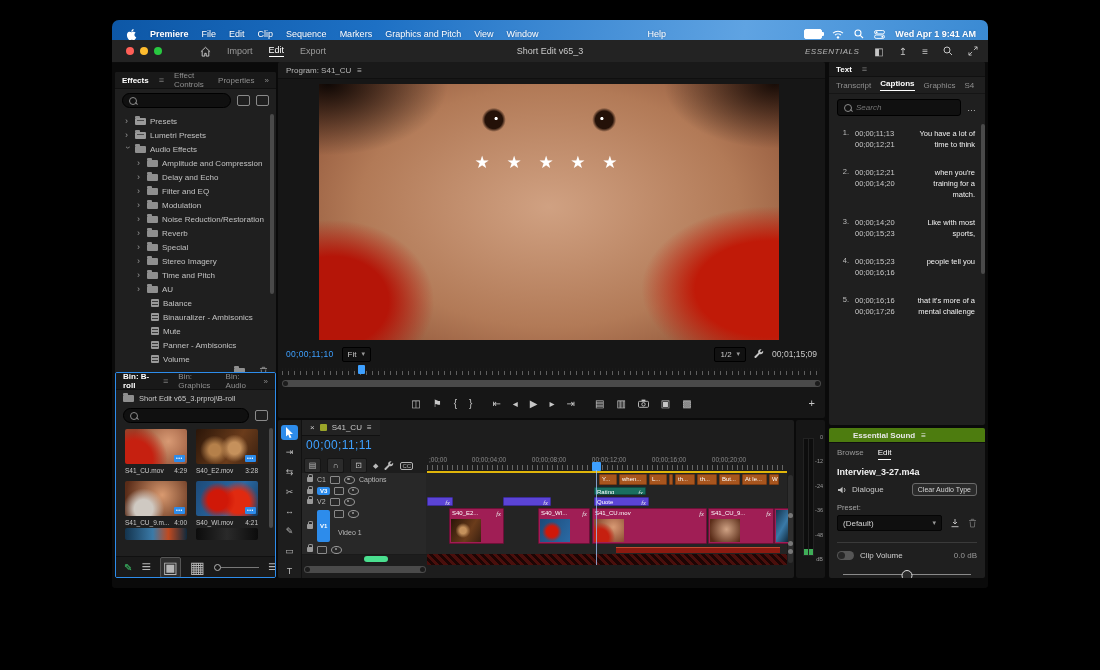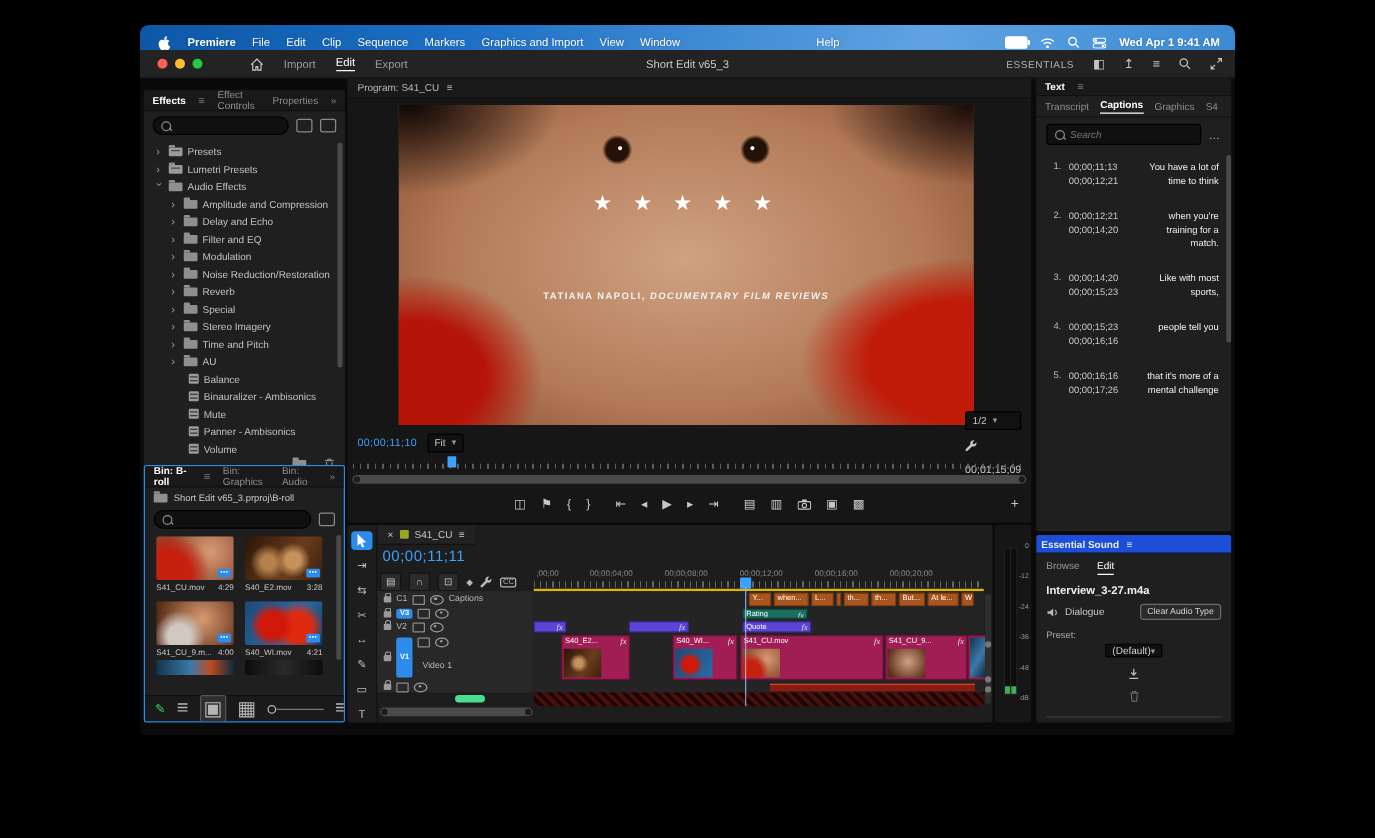--- a/index.html
+++ b/index.html
@@ -19,21 +19,21 @@
   .window{position:absolute;left:0;top:20px;right:0;bottom:0;background:#0a0a0a;}
   .titlebar{position:absolute;left:0;top:0;width:100%;height:22px;background:#232323;border-bottom:1px solid #0c0c0c;}
   .tl{position:absolute;top:7px;width:8px;height:8px;border-radius:50%;}
   .tl.r{left:14px;background:#ff5f57}.tl.y{left:28px;background:#febc2e}.tl.g{left:42px;background:#28c840}
   .tb-nav{position:absolute;left:88px;top:0;height:22px;display:flex;align-items:center;gap:16px;color:#9c9c9c;font-size:9px;}
   .tb-nav .home{font-size:11px;color:#cfcfcf;}
   .tb-nav .nav.active{color:#fff;border-bottom:1px solid #fff;padding-bottom:1px;}
   .tb-title{position:absolute;left:0;right:0;top:0;height:22px;display:flex;align-items:center;justify-content:center;
     color:#c9c9c9;font-size:9px;pointer-events:none;}
   .tb-right{position:absolute;right:10px;top:0;height:22px;display:flex;align-items:center;gap:15px;color:#bdbdbd;}
-  .tb-right .ws{font-size:8px;letter-spacing:.5px;color:#b5b5b5;}
+  .tb-right .ws{font-size:8px;letter-spacing:.5px;color:#b5b5b5;font-style:italic;}
   .tb-right .gly{font-size:10px;color:#c5c5c5;}
   
   .panel{position:absolute;background:#1f1f1f;border-radius:2px;overflow:hidden;}
   .ptabs{display:flex;align-items:center;gap:10px;height:16px;background:#191919;color:#8f8f8f;font-size:8px;
     padding:0 7px;border-bottom:1px solid #101010;}
   .ptabs .active{color:#fff;font-weight:bold;}
   .ptabs .menu-g{color:#777;font-size:9px;}
   .ptabs .ovf{margin-left:auto;color:#8a8a8a;}
   .srch{display:flex;align-items:center;gap:4px;background:#101010;border:1px solid #000;border-radius:8px;height:13px;padding:0 6px;}
   .mag{width:6px;height:6px;border:1px solid #8a8a8a;border-radius:50%;position:relative;flex:0 0 auto;}
@@ -101,21 +101,21 @@
   .ovl{position:absolute;left:0;right:0;text-align:center;color:#fff;}
   .ovl.stars{top:68px;font-size:17px;letter-spacing:6px;}
   .ovl.quote{top:92px;font-size:31px;font-weight:400;letter-spacing:0;}
   .ovl.attr{top:148px;font-size:7.5px;font-weight:bold;letter-spacing:1.2px;color:#f2f2f2;}
   .ovl.attr .it{font-style:italic;}
   .pm-ctl{position:absolute;left:0;right:0;top:284px;height:16px;display:flex;align-items:center;gap:8px;padding:0 8px;font-size:8.5px;}
   .tc-blue{color:#3ea0ff;letter-spacing:.3px;}
   .dd{display:flex;align-items:center;gap:5px;background:#111;border:1px solid #000;border-radius:2px;height:13px;
     padding:0 5px;color:#c9c9c9;font-size:8px;}
   .dd .car{font-size:7px;color:#999;}
-  .pm-ctl .right{margin-left:auto;display:flex;gap:8px;color:#c9c9c9;flex-direction:column;}
+  .pm-ctl .right{margin-left:auto;display:flex;align-items:center;gap:8px;color:#c9c9c9;}
   .pm-ruler{position:absolute;left:4px;right:4px;top:306px;height:7px;
     background:repeating-linear-gradient(90deg,#5e5e5e 0 1px,rgba(0,0,0,0) 1px 6px);}
   .pm-ruler::before{content:"";position:absolute;left:0;right:0;top:0;height:3px;
     background:repeating-linear-gradient(90deg,#191919 0 1px,rgba(0,0,0,0) 1px 3px);}
   .pm-ph{position:absolute;left:80px;top:303px;width:7px;height:9px;background:#3ea0ff;border-radius:1px;}
   .pm-scroll{position:absolute;left:4px;right:4px;top:318px;height:7px;background:#4a4a4a;border-radius:4px;}
   .pm-scroll i{position:absolute;top:1px;width:5px;height:5px;border-radius:50%;background:#1c1c1c;}
   .pm-scroll i.l{left:1px}.pm-scroll i.rr{right:1px}
   .transport{position:absolute;left:0;right:0;top:331px;height:20px;display:flex;align-items:center;justify-content:center;
     gap:12px;color:#c6c6c6;font-size:10px;}
@@ -186,28 +186,28 @@
   .tp-search .srch{flex:1;height:15px;border-radius:3px;}
   .tp-search .dots{color:#bbb;font-size:9px;letter-spacing:1px;}
   .caplist{position:relative;padding:8px 10px 0 6px;}
   .caprow{display:grid;grid-template-columns:14px 52px auto;gap:6px;margin-bottom:17px;font-size:7.5px;}
   .caprow .num{color:#bdbdbd;text-align:right;}
   .caprow .tcs{color:#c9c9c9;line-height:11px;}
   .caprow .txt{color:#f0f0f0;line-height:11px;text-align:right;}
   
   #esp{left:717px;top:388px;width:156px;height:150px;}
   .es-head{height:14px;display:flex;align-items:center;gap:6px;color:#e8e8e8;font-size:8px;font-weight:bold;
-    background:#1d4ed8;padding:0 4px;border-bottom:1px solid #101010;}
+    background:#4d7c0f;padding:0 24px;border-bottom:1px solid #101010;}
   .es-tabs{display:flex;gap:14px;color:#9a9a9a;font-size:8px;padding:5px 8px 3px;}
   .es-tabs .active{color:#fff;border-bottom:1px solid #fff;padding-bottom:2px;}
   .es-name{color:#f0f0f0;font-size:9px;font-weight:bold;padding:4px 8px 2px;}
   .es-row{display:flex;align-items:center;gap:5px;padding:4px 8px 0;color:#c9c9c9;font-size:8px;}
   .es-btn{margin-left:auto;border:1px solid #6a6a6a;border-radius:3px;font-size:7px;color:#d5d5d5;padding:2px 5px;background:#2a2a2a;}
   .es-label{color:#a5a5a5;font-size:7.5px;padding:7px 8px 2px;}
-  .es-preset{display:flex;align-items:center;gap:8px;padding:1px 8px;flex-direction:column;}
+  .es-preset{display:flex;align-items:center;gap:8px;padding:1px 8px;}
   .es-select{flex:1;display:flex;align-items:center;background:#0f0f0f;border:1px solid #050505;border-radius:2px;
     height:14px;padding:0 5px;color:#d5d5d5;font-size:8px;}
   .es-select .car{margin-left:auto;font-size:7px;color:#999;}
   .es-div{height:1px;background:#3a3a3a;margin:10px 8px 0;}
   .es-vol{display:flex;align-items:center;gap:6px;padding:8px 8px 0;color:#d0d0d0;font-size:8px;}
   .es-vol .db{margin-left:auto;color:#9a9a9a;}
   .togg{width:17px;height:9px;background:#555;border-radius:5px;position:relative;}
   .togg::after{content:"";position:absolute;left:1px;top:1px;width:7px;height:7px;background:#262626;border-radius:50%;}
   .es-slider{position:relative;margin:10px 14px 0;height:10px;}
   .es-slider .line{position:absolute;left:0;right:0;top:4px;height:1px;background:#8a8a8a;}
@@ -225,21 +225,21 @@
         <svg width="11" height="13" viewBox="0 0 11 13">
           <path fill="#fff" d="M8.4 6.9c0-1.4 1.1-2 1.2-2.1-.7-1-1.7-1.1-2-1.1-.9-.1-1.7.5-2.1.5-.4 0-1.1-.5-1.8-.5-.9 0-1.8.5-2.3 1.4-1 1.7-.3 4.3.7 5.7.5.7 1 1.4 1.8 1.4.7 0 1-.5 1.9-.5.9 0 1.1.5 1.9.5s1.3-.7 1.8-1.4c.5-.8.8-1.6.8-1.6s-1.8-.7-1.9-2.3zM7 2.9c.4-.5.7-1.2.6-1.9-.6 0-1.3.4-1.7.9-.4.4-.7 1.1-.6 1.8.6.1 1.3-.3 1.7-.8z"></path>
         </svg>
       </span>
     <span class="mi">Premiere</span>
     <span class="mi" style="font-weight:normal">File</span>
     <span class="mi" style="font-weight:normal">Edit</span>
     <span class="mi" style="font-weight:normal">Clip</span>
     <span class="mi" style="font-weight:normal">Sequence</span>
     <span class="mi" style="font-weight:normal">Markers</span>
-    <span class="mi" style="font-weight:normal">Graphics and Import</span>
+    <span class="mi" style="font-weight:normal">Graphics and Pitch</span>
     <span class="mi" style="font-weight:normal">View</span>
     <span class="mi" style="font-weight:normal">Window</span>
     <span class="mi help" style="font-weight:normal">Help</span>
     <span class="mb-right">
       <span class="battery"></span>
       <span>
           <svg width="12" height="9" viewBox="0 0 12 9">
             <path d="M1 3.2a7.2 7.2 0 0 1 10 0" stroke="#fff" stroke-width="1.1" fill="none"></path>
             <path d="M3 5.2a4.3 4.3 0 0 1 6 0" stroke="#fff" stroke-width="1.1" fill="none"></path>
             <circle cx="6" cy="7.4" r="1.2" fill="#fff"></circle>
@@ -486,21 +486,20 @@
       </div>
     </div>
 
     <div class="panel" id="program">
       <div class="phead">
         <span>Program: S41_CU</span>
         <span class="menu-g">≡</span>
       </div>
       <div class="frame">
         <div class="ovl stars">★ ★ ★ ★ ★</div>
-        <div class="ovl attr"><span>TATIANA NAPOLI,</span><span class="it"> DOCUMENTARY FILM REVIEWS</span></div>
       </div>
       <div class="pm-ctl">
         <span class="tc-blue">00;00;11;10</span>
         <span class="dd">
             <span>Fit</span>
             <span class="car">▾</span>
           </span>
         <span class="right">
           <span class="dd">
               <span>1/2</span>

